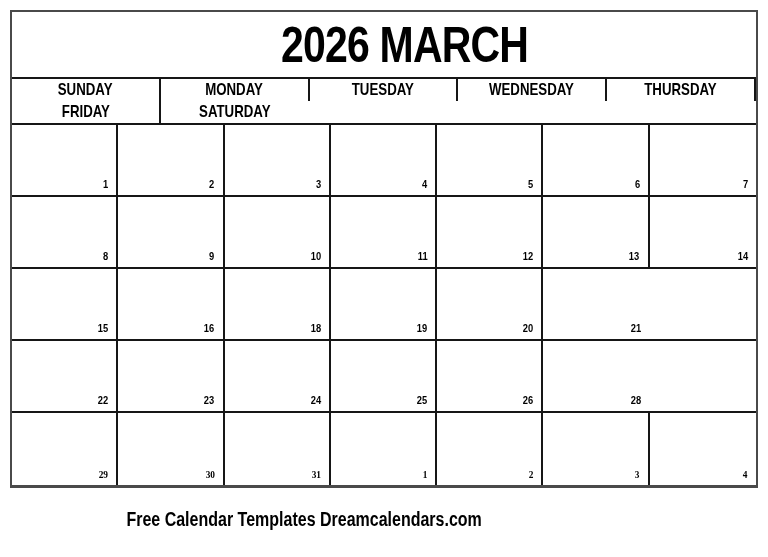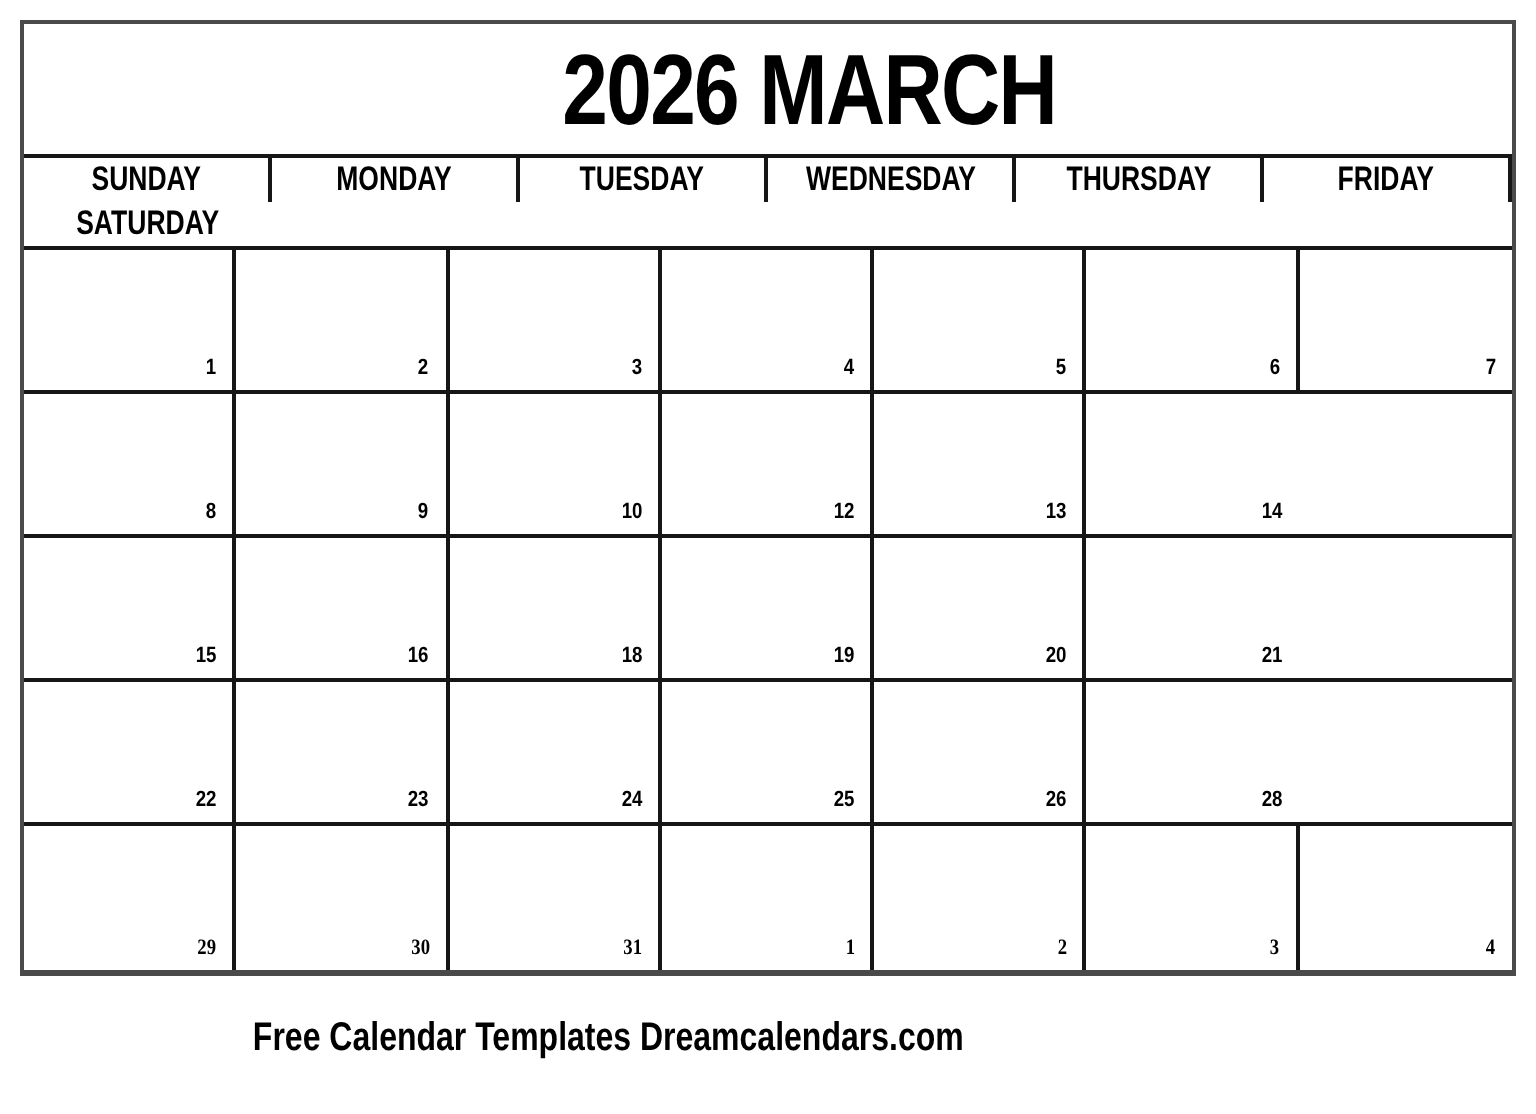--- a/index.html
+++ b/index.html
@@ -32,21 +32,21 @@
     display: inline-block;
     font-size: 50px;
     font-weight: bold;
     letter-spacing: -1px;
     transform: scaleX(0.82);
     transform-origin: center center;
     white-space: nowrap;
   }
   .day-row {
     display: grid;
-    grid-template-columns: repeat(6, 1fr);
+    grid-template-columns: repeat(5, 1fr);
     height: 46px;
     border-bottom: 2px solid #161616;
   }
   .day-cell {
     border-right: 2px solid #161616;
     display: flex;
     align-items: center;
     justify-content: center;
     overflow: hidden;
   }
@@ -154,20 +154,23 @@
         <div class="date-cell">
           <span class="date-number">8</span>
         </div>
         <div class="date-cell">
           <span class="date-number">9</span>
         </div>
         <div class="date-cell">
           <span class="date-number">10</span>
         </div>
         <div class="date-cell">
+          <span class="date-number">11</span>
+        </div>
+        <div class="date-cell">
           <span class="date-number">12</span>
         </div>
         <div class="date-cell">
           <span class="date-number">13</span>
         </div>
         <div class="date-cell">
           <span class="date-number">14</span>
         </div>
       </div>
       <div class="week-row">

